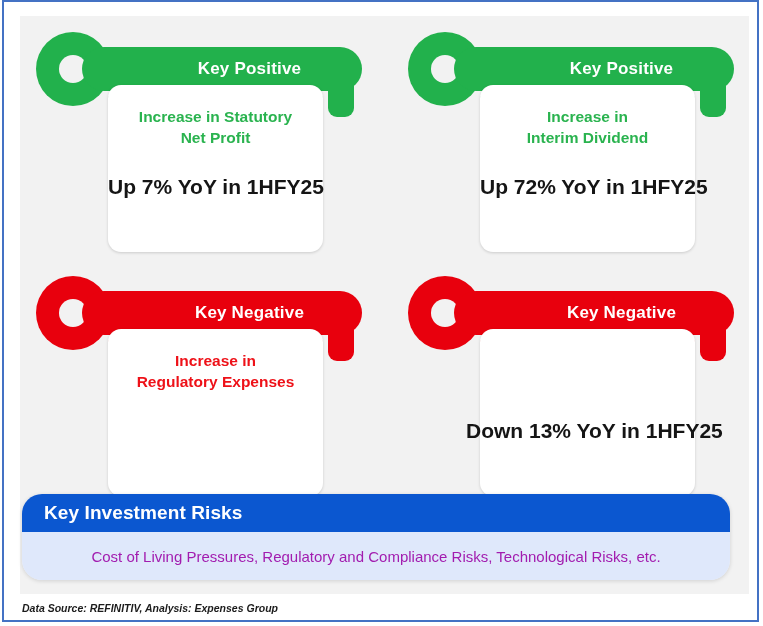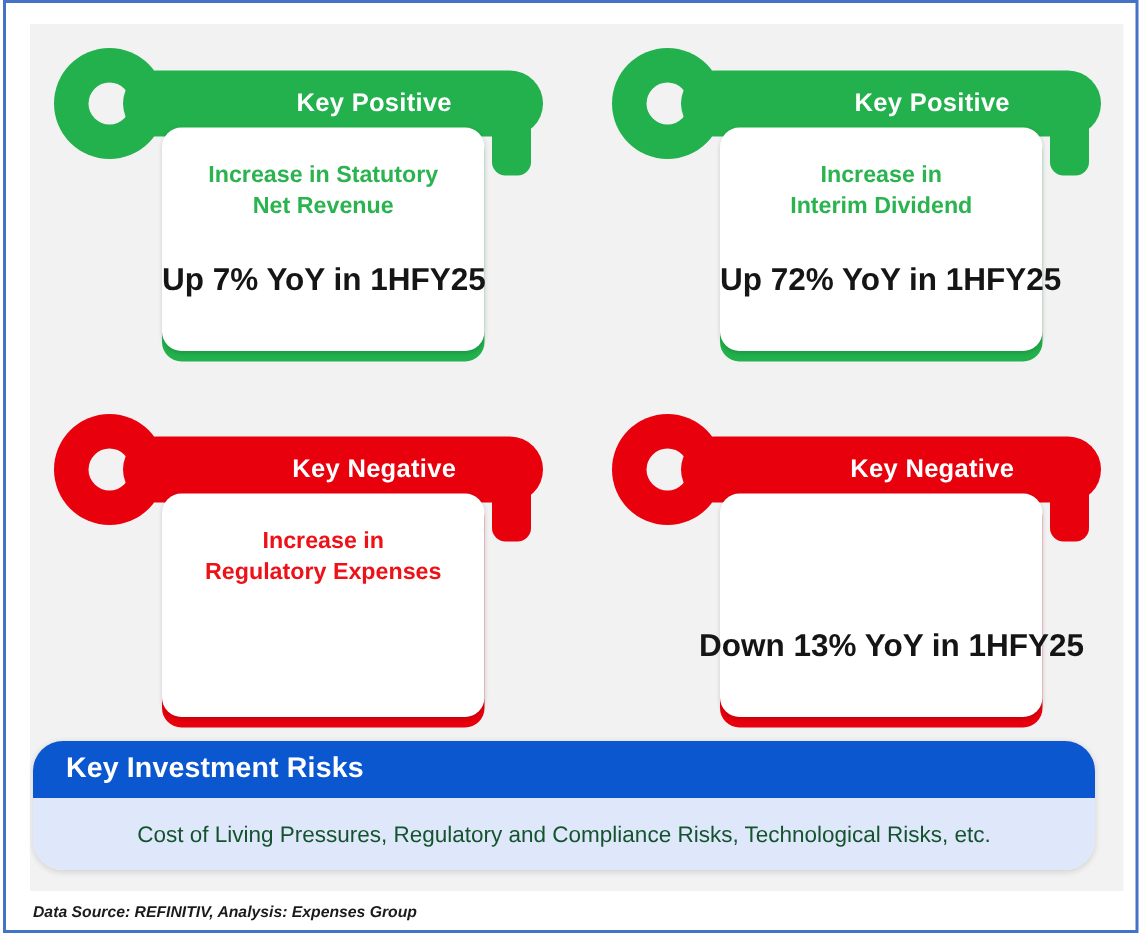--- a/index.html
+++ b/index.html
@@ -103,21 +103,21 @@
     top: 66px;
     width: 215px;
     height: 153px;
     border-radius: 13px;
   }
   .card-body {
     position: absolute;
     left: 72px;
     top: 63px;
     width: 215px;
-    height: 149px;
+    height: 167px;
     background: #ffffff;
     border-radius: 13px;
     box-shadow: 0 1px 3px rgba(0,0,0,0.16);
     box-sizing: border-box;
     padding: 22px 6px 0 6px;
   }
   .card-headline {
     font-size: 15.5px;
     font-weight: bold;
     line-height: 1.35;
@@ -177,21 +177,21 @@
   #risks-body {
     height: 48px;
     background: #dfe8fb;
     display: flex;
     align-items: center;
     justify-content: center;
     padding: 0 14px;
     box-sizing: border-box;
   }
   #risks-body-text {
-    color: #14532d;
+    color: #a21caf;
     font-size: 15px;
     text-align: center;
   }
 
   
   #footer {
     position: absolute;
     left: 18px;
     top: 600px;
     font-size: 10.5px;
@@ -212,21 +212,21 @@
         <div class="key-head-hole"></div>
       </div>
       <div class="key-shaft">
         <span class="key-title">Key Positive</span>
       </div>
       <div class="key-tooth"></div>
       <div class="card-accent"></div>
       <div class="card-body">
         <div class="card-headline">
           <span>Increase in Statutory</span><br>
-          <span>Net Revenue</span>
+          <span>Net Profit</span>
         </div>
         <div class="card-metric">Up 7% YoY in 1HFY25</div>
       </div>
     </div>
 
     <div class="keycard green" id="card-1">
       <div class="key-head">
         <div class="key-head-hole"></div>
       </div>
       <div class="key-shaft">

